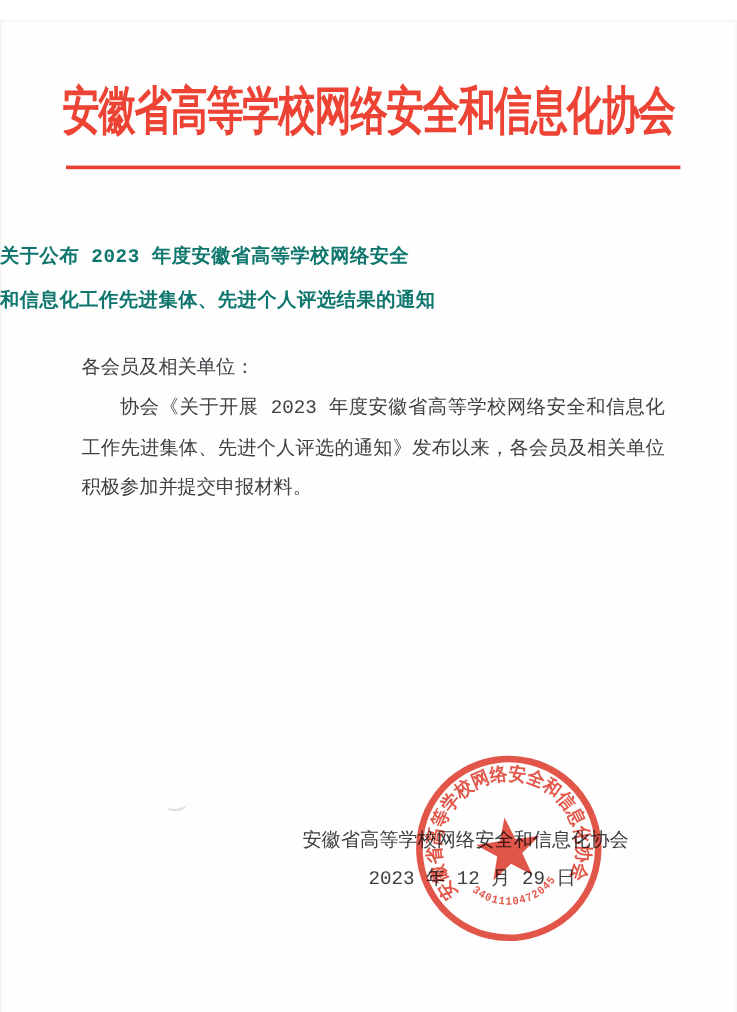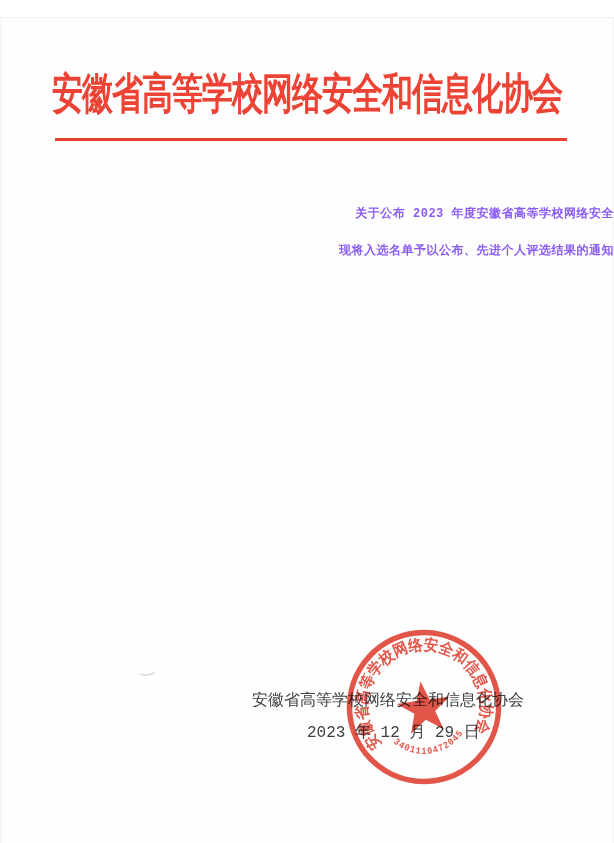--- a/index.html
+++ b/index.html
@@ -28,26 +28,26 @@
   }
   .divider {
     position: absolute;
     top: 121px; left: 55px;
     width: 512px; height: 3px;
     background: #e8402f;
   }
   .doc-title {
     position: absolute;
     top: 179px; left: 0; right: 0;
-    text-align: right;
-    font-size: 12px;
+    text-align: left;
+    font-size: 16px;
     font-weight: bold;
     line-height: 37px;
     letter-spacing: 0.5px;
-    color: #8b5cf6;
+    color: #0f766e;
   }
   .body-text {
     position: absolute;
     top: 274px; left: 68px;
     width: 486px;
     font-size: 16px;
     line-height: 33.4px;
     color: #3e4044;
     text-align: justify;
   }
@@ -96,24 +96,26 @@
 <body>
 
 <div class="page">
 
   <div class="letterhead">安徽省高等学校网络安全和信息化协会</div>
 
   <div class="divider"></div>
 
   <div class="doc-title">
     <div>关于公布 2023 年度安徽省高等学校网络安全</div>
-    <div>现将入选名单予以公布、先进个人评选结果的通知</div>
+    <div>和信息化工作先进集体、先进个人评选结果的通知</div>
   </div>
 
   <div class="body-text">
+    <p class="salutation">各会员及相关单位：</p>
+    <p>协会《关于开展 2023 年度安徽省高等学校网络安全和信息化工作先进集体、先进个人评选的通知》发布以来，各会员及相关单位积极参加并提交申报材料。</p>
   </div>
 
   <div class="signature">安徽省高等学校网络安全和信息化协会</div>
 
   <div class="sign-date">2023 年 12 月 29 日</div>
 
   <div class="seal">
     <svg viewBox="0 0 160 160" xmlns="http://www.w3.org/2000/svg">
       <defs>
         <path id="ringPath" d="M 34.5 114.3 A 57 57 0 1 1 125.5 114.3" fill="none"></path>

